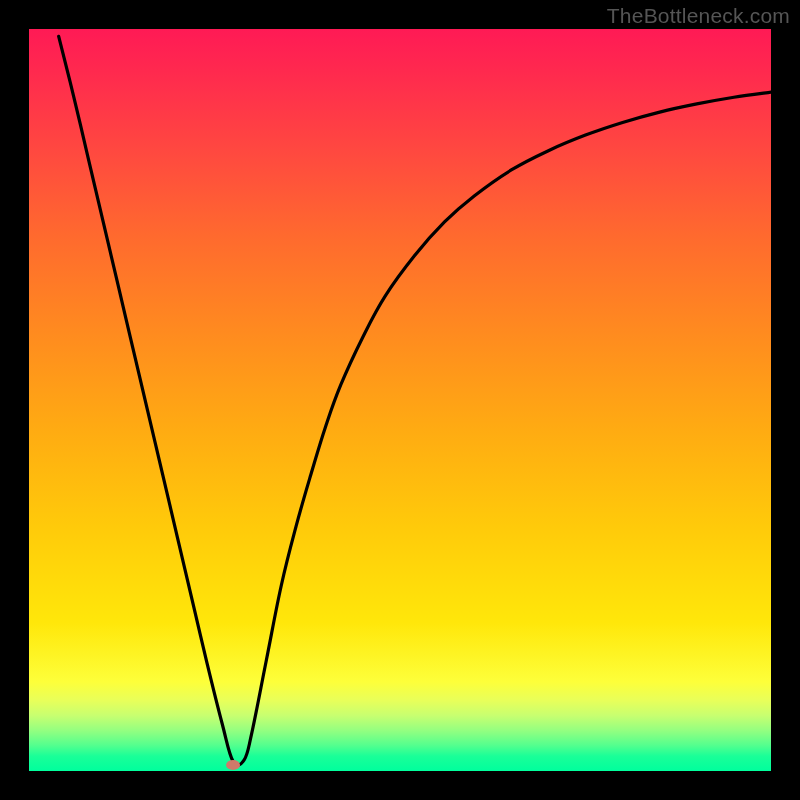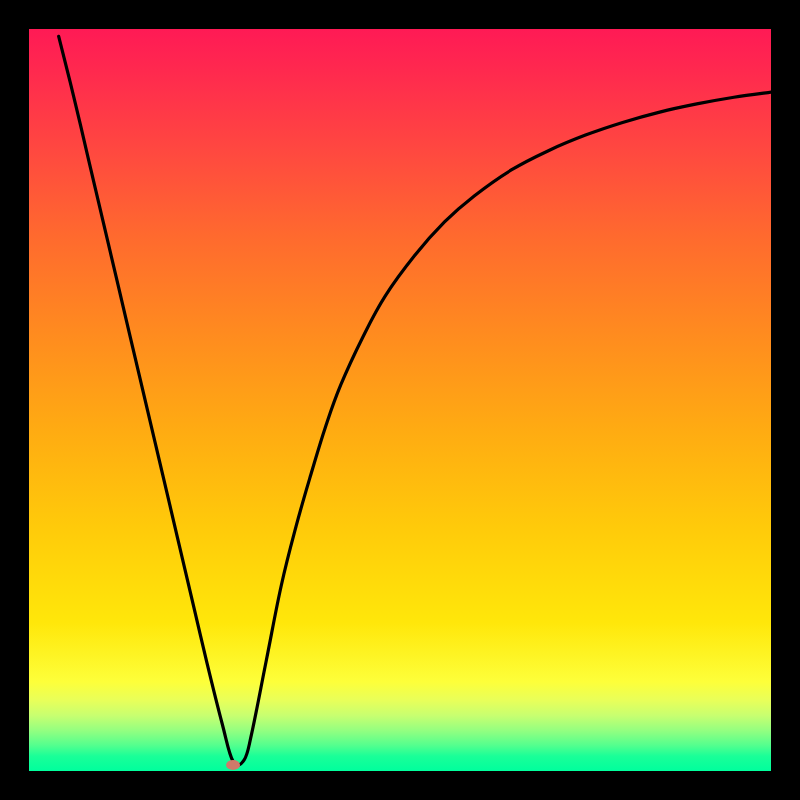--- a/index.html
+++ b/index.html
@@ -59,20 +59,21 @@
     width: 742px;
     height: 742px;
     pointer-events: none;
   }
 </style>
 </head>
 <body>
 
 <div class="frame">
 
+  <div class="attribution">TheBottleneck.com</div>
 
   <div class="plot">
     <svg class="curve" viewBox="0 0 742 742" preserveAspectRatio="none">
       <path id="curve-path" d="M 29.68 7.42 C 32.40 18.30, 39.08 44.33, 44.52 66.78 C 49.96 89.23, 53.92 106.72, 59.36 129.85 C 64.80 152.98, 68.76 169.79, 74.20 192.92 C 79.64 216.05, 83.60 232.86, 89.04 255.99 C 94.48 279.12, 98.44 295.93, 103.88 319.06 C 109.32 342.19, 113.28 359.00, 118.72 382.13 C 124.16 405.26, 128.12 422.07, 133.56 445.20 C 139.00 468.33, 142.96 485.14, 148.40 508.27 C 153.84 531.40, 157.80 548.21, 163.24 571.34 C 168.68 594.47, 172.64 611.96, 178.08 634.41 C 183.52 656.86, 188.16 675.81, 192.92 693.77 C 197.68 711.73, 199.97 725.55, 204.05 732.35 C 208.13 739.16, 211.78 735.90, 215.18 730.87 C 218.58 725.84, 218.52 723.26, 222.60 704.90 C 226.68 686.54, 232.00 657.91, 237.44 630.70 C 242.88 603.49, 246.84 580.99, 252.28 556.50 C 257.72 532.01, 261.68 517.54, 267.12 497.14 C 272.56 476.73, 276.52 463.56, 281.96 445.20 C 287.40 426.84, 291.36 413.29, 296.80 396.97 C 302.24 380.65, 304.84 372.48, 311.64 356.16 C 318.44 339.84, 325.74 324.25, 333.90 307.93 C 342.06 291.61, 346.64 282.08, 356.16 267.12 C 365.68 252.16, 374.96 239.91, 385.84 226.31 C 396.72 212.71, 404.64 203.80, 415.52 192.92 C 426.40 182.04, 432.96 176.47, 445.20 166.95 C 457.44 157.43, 468.70 149.28, 482.30 140.98 C 495.90 132.68, 505.80 128.08, 519.40 121.69 C 533.00 115.29, 542.90 111.28, 556.50 106.11 C 570.10 100.94, 580.00 97.71, 593.60 93.49 C 607.20 89.27, 617.10 86.50, 630.70 83.10 C 644.30 79.70, 654.20 77.66, 667.80 74.94 C 681.40 72.22, 691.30 70.44, 704.90 68.26 C 718.50 66.09, 735.20 64.02, 742.00 63.07" fill="none" stroke="#000000" stroke-width="3.2" stroke-linejoin="round" stroke-linecap="round"></path>
       <ellipse id="marker-dot" cx="204.05" cy="736.06" rx="7" ry="5" fill="#d07a6a"></ellipse>
     </svg>
   </div>
 
 </div>
 

